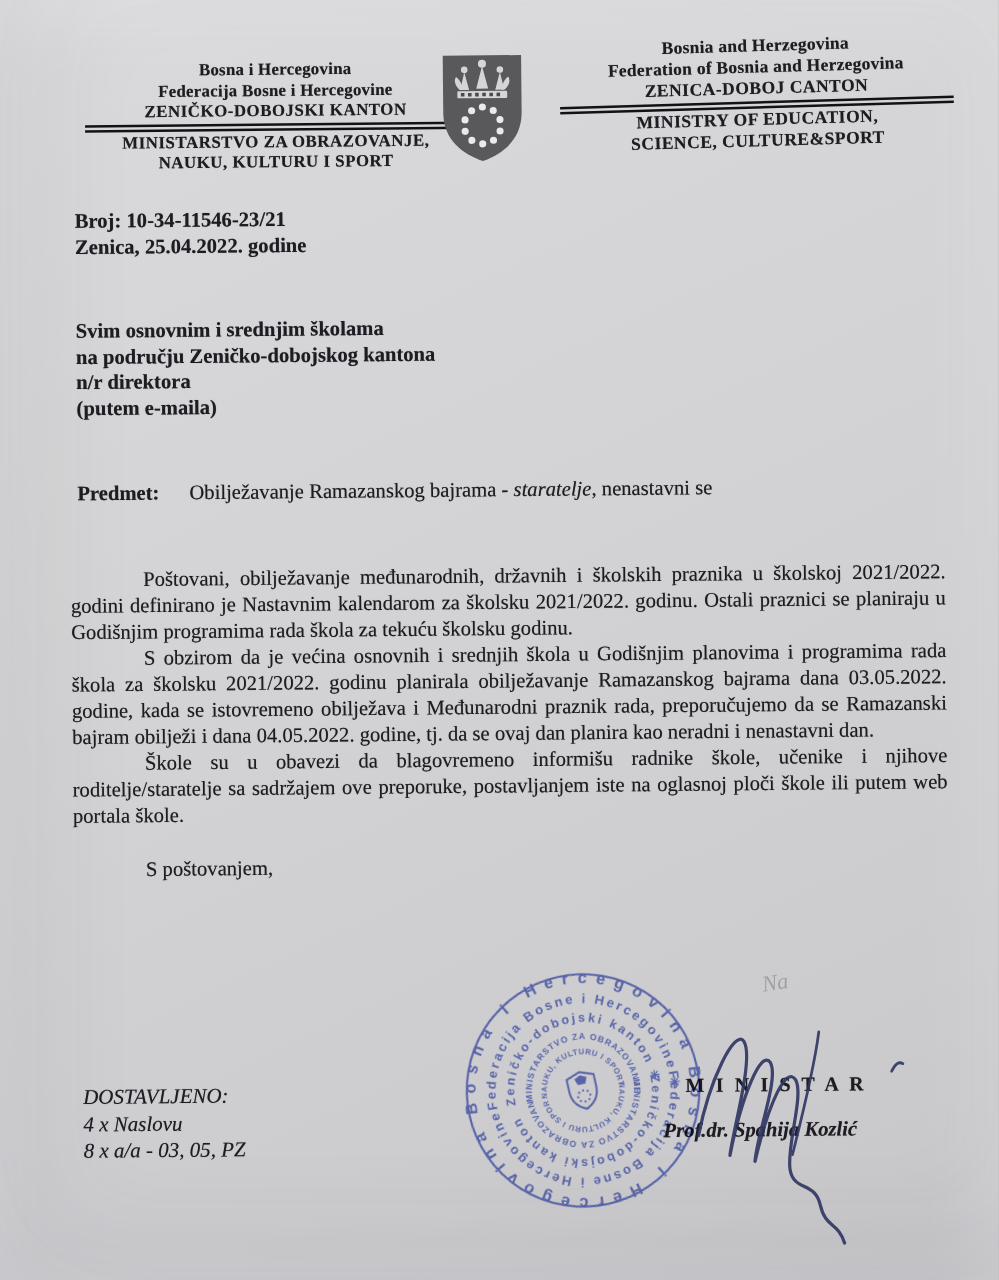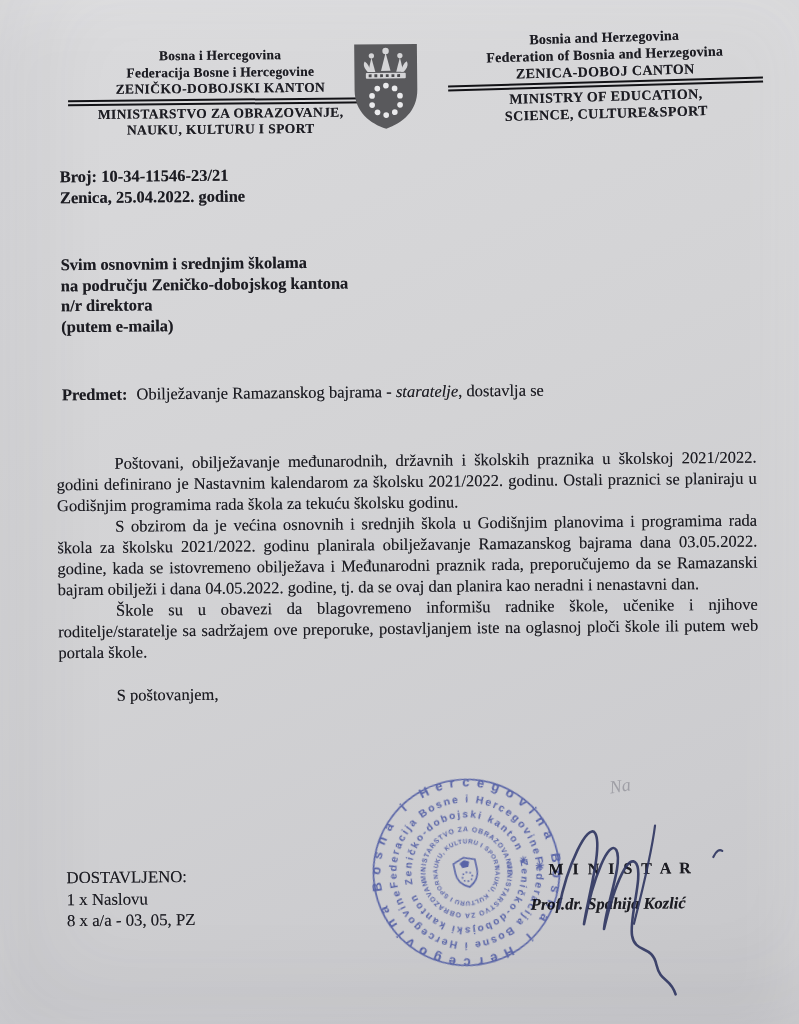--- a/index.html
+++ b/index.html
@@ -19,28 +19,28 @@
   .lh-right{left:452px;top:31px;width:315px;font-size:14px;line-height:17px;transform:rotate(-1.1deg);}
   .lh .rule-under{border-bottom:2px solid #121216;padding-bottom:1px;}
   .lh .rule-over{border-top:2px solid #121216;padding-top:1px;margin-top:2px;}
   .lh .caps{letter-spacing:.4px;}
 
   .emblem{position:absolute;left:352px;top:40px;width:76px;height:92px;}
 
   .refblock{position:absolute;left:63px;top:163px;font-weight:bold;font-size:16.5px;line-height:21px;}
   .recipient{position:absolute;left:63px;top:252px;font-weight:bold;font-size:16.5px;line-height:20.5px;}
   .subject{position:absolute;left:63px;top:382px;font-size:16.5px;}
-  .subject .lbl{font-weight:bold;margin-right:9px;}
+  .subject .lbl{font-weight:bold;margin-right:24px;}
   .subject .ital{font-style:italic;}
 
   .bodytext{position:absolute;left:57px;top:450px;width:700px;font-size:16.5px;line-height:21px;text-align:justify;}
   .bodytext p{margin:0;text-indent:58px;}
   .bodytext p.closing{margin-top:22px;text-align:left;}
 
-  .dist{position:absolute;left:63px;top:864px;font-size:16.8px;line-height:21.5px;}
+  .dist{position:absolute;left:63px;top:864px;font-size:16.8px;line-height:21.5px;font-style:italic;}
 
   .minister{position:absolute;left:527px;top:862px;width:250px;}
   .min-title{font-weight:bold;font-size:16px;letter-spacing:2.5px;padding-left:18px;}
   .min-name{font-weight:bold;font-style:italic;font-size:16.5px;margin-top:16px;}
 
   .stamp{position:absolute;left:363px;top:773px;width:200px;height:200px;
          transform:rotate(-12deg);opacity:.82;mix-blend-mode:multiply;filter:blur(.25px);}
   .sig{position:absolute;left:530px;top:808px;width:210px;height:210px;opacity:.9;}
 
   .faintnote{position:absolute;left:607px;top:778px;font-style:italic;font-size:18px;
@@ -113,33 +113,33 @@
     </div>
 
     <div class="recipient txtsoft">
       <div>Svim osnovnim i srednjim školama</div>
       <div>na području Zeničko-dobojskog kantona</div>
       <div>n/r direktora</div>
       <div>(putem e-maila)</div>
     </div>
 
     <div class="subject txtsoft">
-      <span class="lbl">Predmet:</span><span>Obilježavanje Ramazanskog bajrama - </span><span class="ital">staratelje</span><span>, dostavlja se</span>
+      <span class="lbl">Predmet:</span><span>Obilježavanje Ramazanskog bajrama - </span><span class="ital">staratelje</span><span>, nenastavni se</span>
     </div>
 
     <div class="bodytext txtsoft">
       <p>Poštovani, obilježavanje međunarodnih, državnih i školskih praznika u školskoj 2021/2022. godini definirano je Nastavnim kalendarom za školsku 2021/2022. godinu. Ostali praznici se planiraju u Godišnjim programima rada škola za tekuću školsku godinu.</p>
       <p>S obzirom da je većina osnovnih i srednjih škola u Godišnjim planovima i programima rada škola za školsku 2021/2022. godinu planirala obilježavanje Ramazanskog bajrama dana 03.05.2022. godine, kada se istovremeno obilježava i Međunarodni praznik rada, preporučujemo da se Ramazanski bajram obilježi i dana 04.05.2022. godine, tj. da se ovaj dan planira kao neradni i nenastavni dan.</p>
       <p>Škole su u obavezi da blagovremeno informišu radnike škole, učenike i njihove roditelje/staratelje sa sadržajem ove preporuke, postavljanjem iste na oglasnoj ploči škole ili putem web portala škole.</p>
       <p class="closing">S poštovanjem,</p>
     </div>
 
     <div class="dist txtsoft">
       <div>DOSTAVLJENO:</div>
-      <div>1 x Naslovu</div>
+      <div>4 x Naslovu</div>
       <div>8 x a/a - 03, 05, PZ</div>
     </div>
 
     <div class="minister txtsoft">
       <div class="min-title">M I N I S T A R</div>
       <div class="min-name">Prof.dr. Spahija Kozlić</div>
     </div>
 
     <svg class="stamp" viewBox="0 0 200 200">
       <defs>

